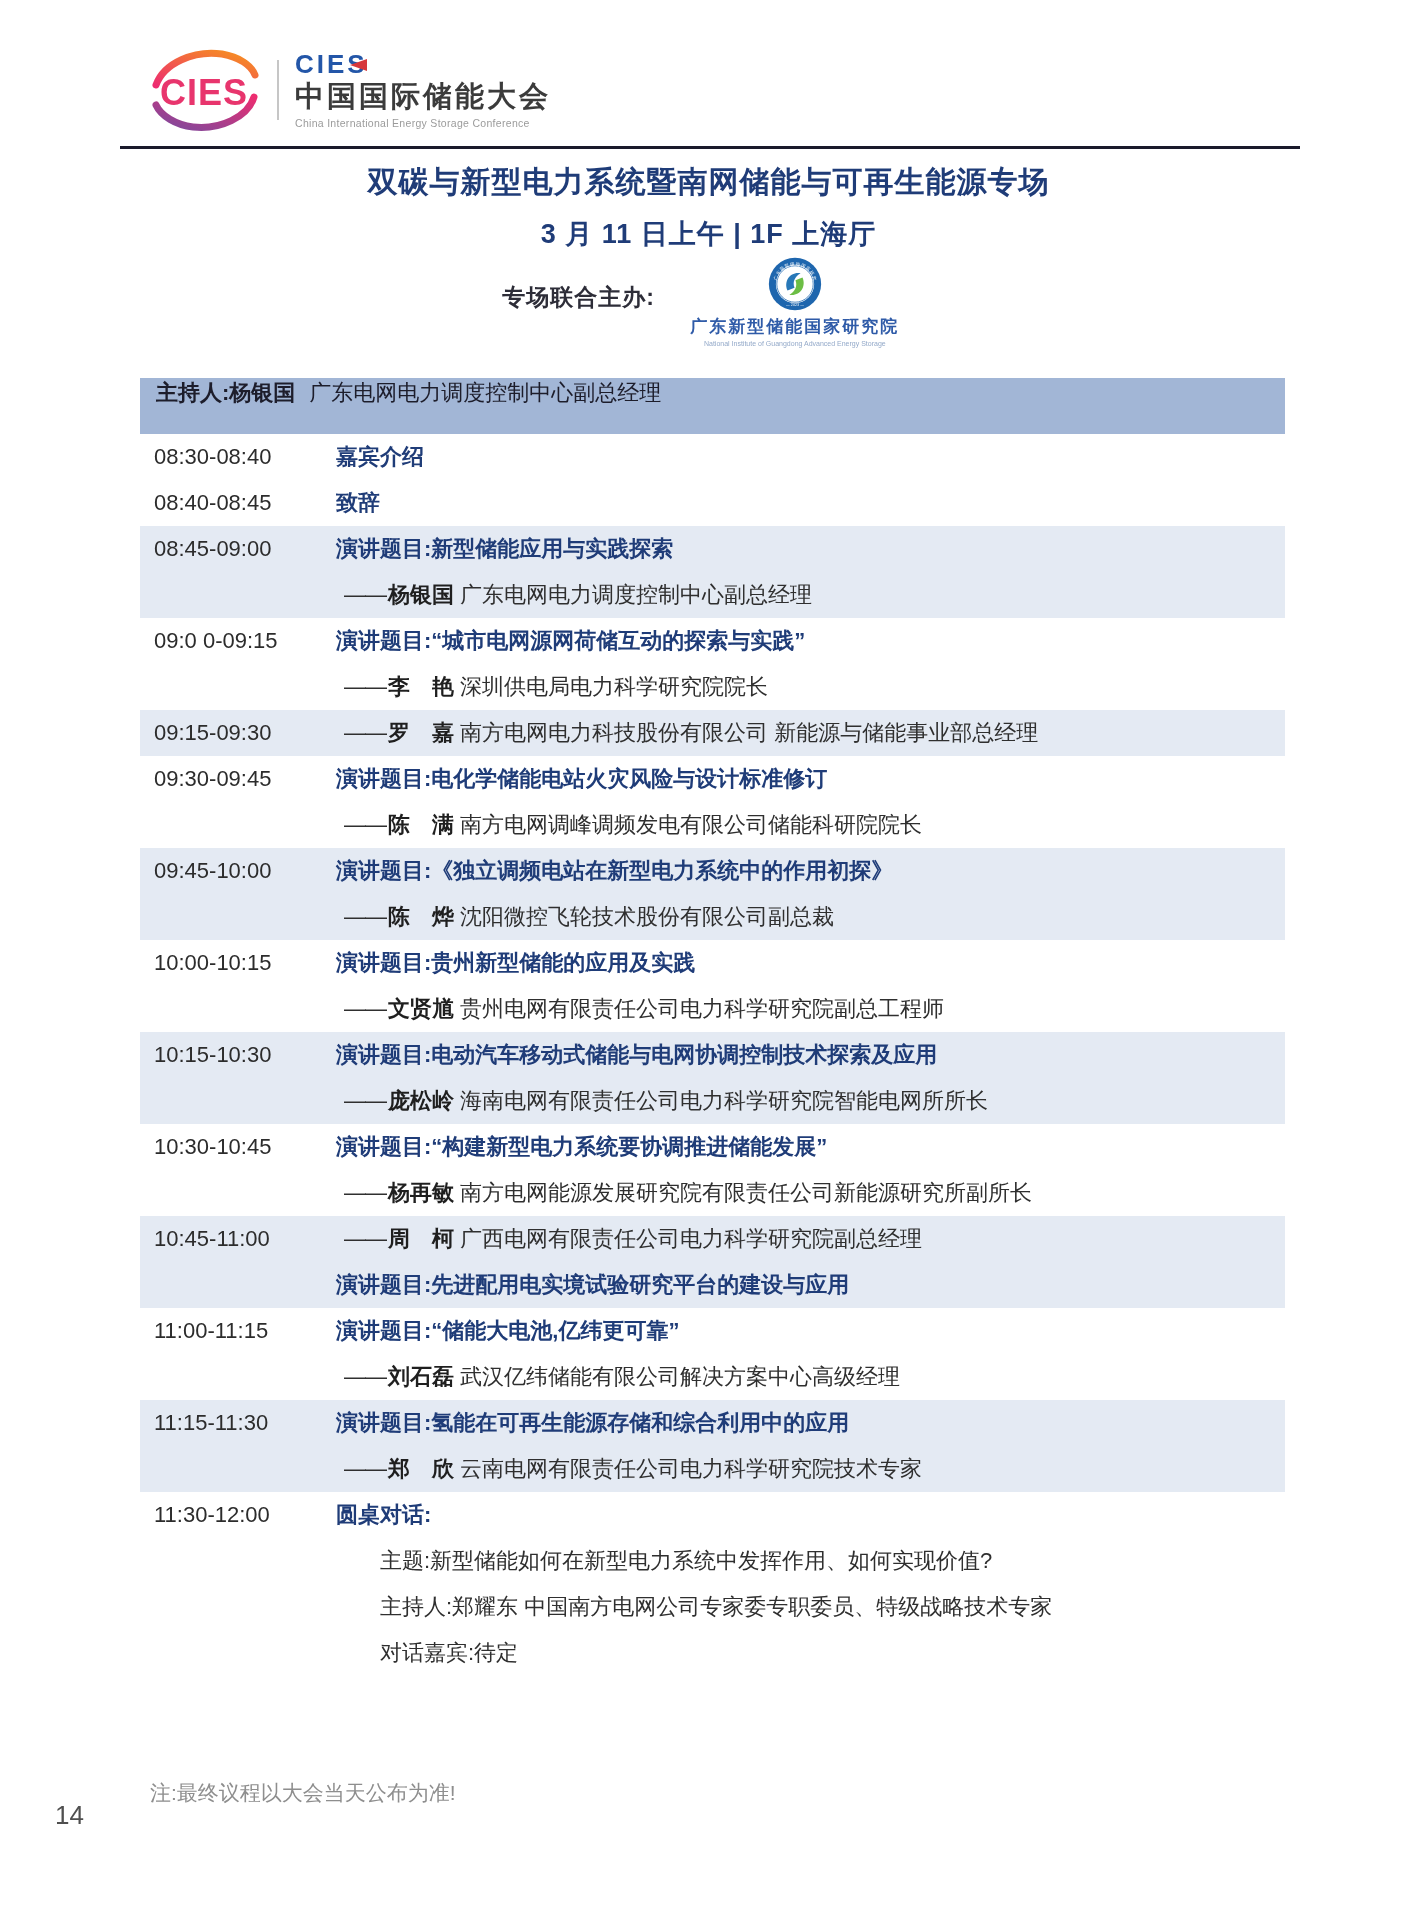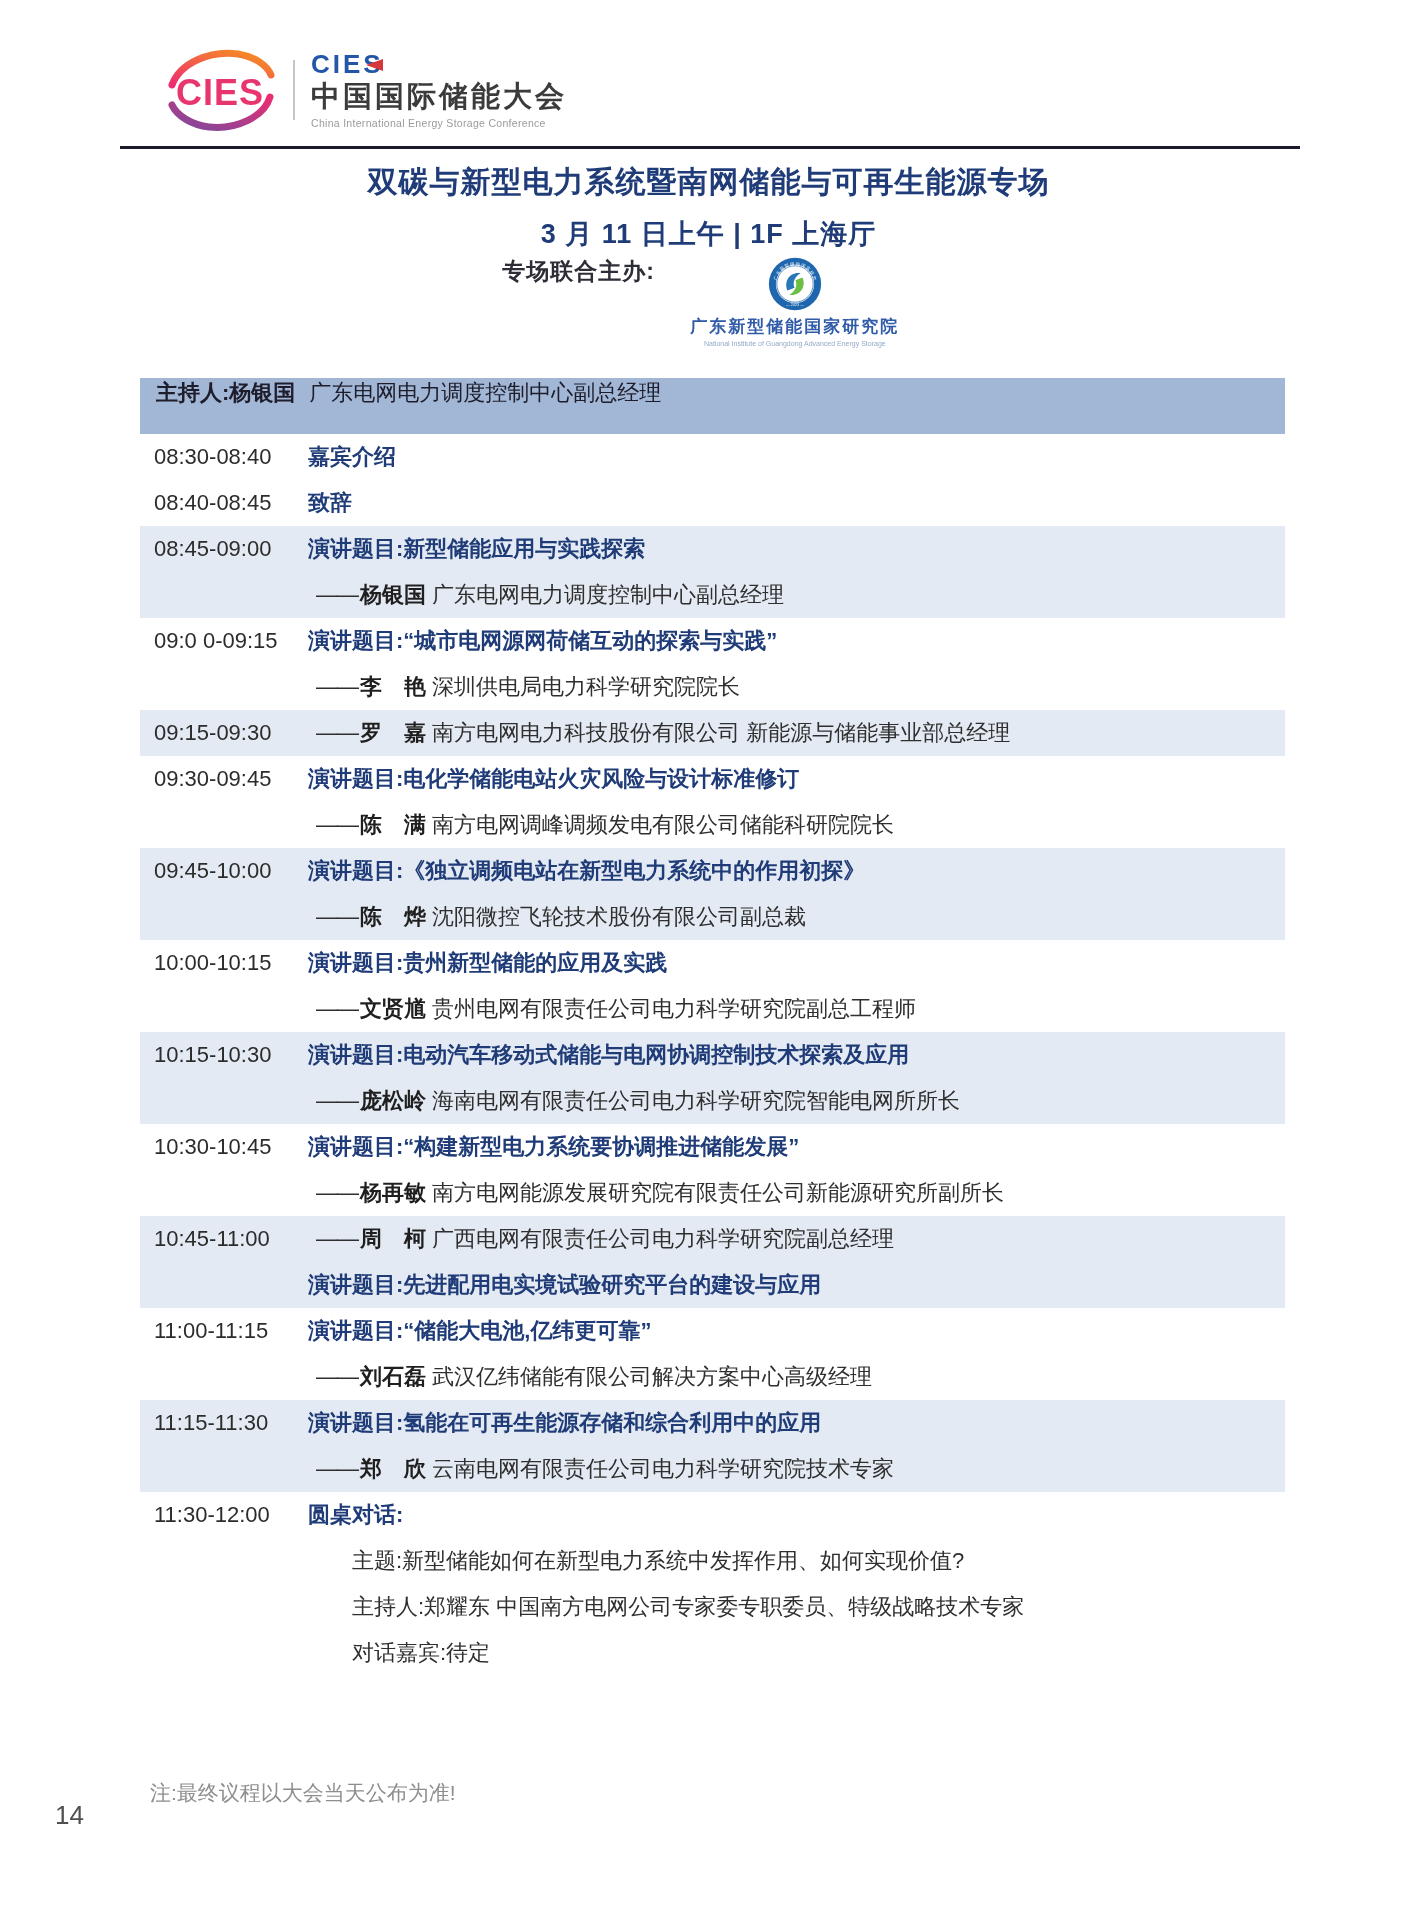--- a/index.html
+++ b/index.html
@@ -9,50 +9,50 @@
     --brand-pink:#e8356d;
     --brand-blue:#2356a8;
     --rule:#1a1a2b;
   }
   *{box-sizing:border-box;margin:0;padding:0;}
   html,body{background:#ffffff;}
   body{font-family:"Liberation Sans","DejaVu Sans",sans-serif;}
   .page{position:relative;width:1417px;height:1910px;background:#fff;overflow:hidden;}
 
   
-  .logo-block{position:absolute;left:158px;top:38px;display:flex;align-items:center;height:104px;}
+  .logo-block{position:absolute;left:142px;top:38px;display:flex;align-items:center;height:104px;}
   .logo-divider{width:2px;height:60px;background:#c6c6c6;margin:0 16px 0 10px;}
   .brand{display:flex;flex-direction:column;justify-content:center;}
   .brand-cies{font-size:26px;font-weight:800;color:var(--brand-blue);letter-spacing:3px;position:relative;width:max-content;line-height:1.05;}
   .cies-arrow{position:absolute;left:55px;top:8px;width:0;height:0;
     border-top:6px solid transparent;border-bottom:6px solid transparent;border-right:17px solid #d6373b;}
   .brand-cn{font-size:29px;font-weight:bold;color:#3b3b3b;letter-spacing:3px;margin-top:3px;line-height:1.1;}
   .brand-en{font-size:10.5px;color:#9b9b9b;margin-top:4px;letter-spacing:0.3px;}
 
   .top-rule{position:absolute;left:120px;width:1180px;top:146px;height:3px;background:var(--rule);}
 
   
   .doc-title{position:absolute;top:162px;left:0;width:100%;text-align:center;
     font-size:30px;font-weight:bold;color:var(--accent);letter-spacing:1px;}
   .doc-subtitle{position:absolute;top:216px;left:0;width:100%;text-align:center;
     font-size:27px;font-weight:bold;color:var(--accent);letter-spacing:1px;}
 
   
   .organizer{position:absolute;top:256px;left:0;width:100%;display:flex;justify-content:center;align-items:flex-start;gap:20px;}
-  .organizer-label{font-size:23px;font-weight:bold;color:#2d2d38;letter-spacing:1px;}
+  .organizer-label{font-size:23px;font-weight:bold;color:#2d2d38;margin-top:26px;letter-spacing:1px;}
   .org-logo{display:flex;flex-direction:column;align-items:center;width:240px;}
   .org-cn{font-size:17px;font-weight:bold;color:#2f5ba8;letter-spacing:2px;margin-top:3px;font-family:"Liberation Serif","DejaVu Serif",serif;}
   .org-en{font-size:7px;color:#93a9c9;margin-top:2px;white-space:nowrap;}
 
   
   .agenda{position:absolute;left:140px;top:378px;width:1145px;}
   .host-row{background:var(--bar);height:56px;display:flex;align-items:flex-start;padding-left:16px;font-size:22px;color:#1d1d2b;}
   .host-label{font-weight:bold;}
   .host-title{margin-left:14px;}
-  .row{display:flex;}
+  .row{display:flex;gap:28px;}
   .row.hl{background:var(--hl);}
   .time{width:168px;padding-left:14px;font-size:22px;color:#2c2c2c;line-height:46px;flex-shrink:0;white-space:nowrap;}
   .content{flex:1;font-size:22px;padding-right:8px;}
   .line{height:46px;line-height:46px;white-space:nowrap;}
   .title-line{color:var(--accent);font-weight:bold;}
   .speaker-line{color:#2f2f2f;margin-left:8px;}
   .speaker-line .name{font-weight:bold;color:#1f1f1f;}
   .speaker-line .dash{letter-spacing:-1px;margin-right:2px;color:#2f2f2f;}
   .rt-line{color:#2f2f2f;margin-left:44px;}
 

